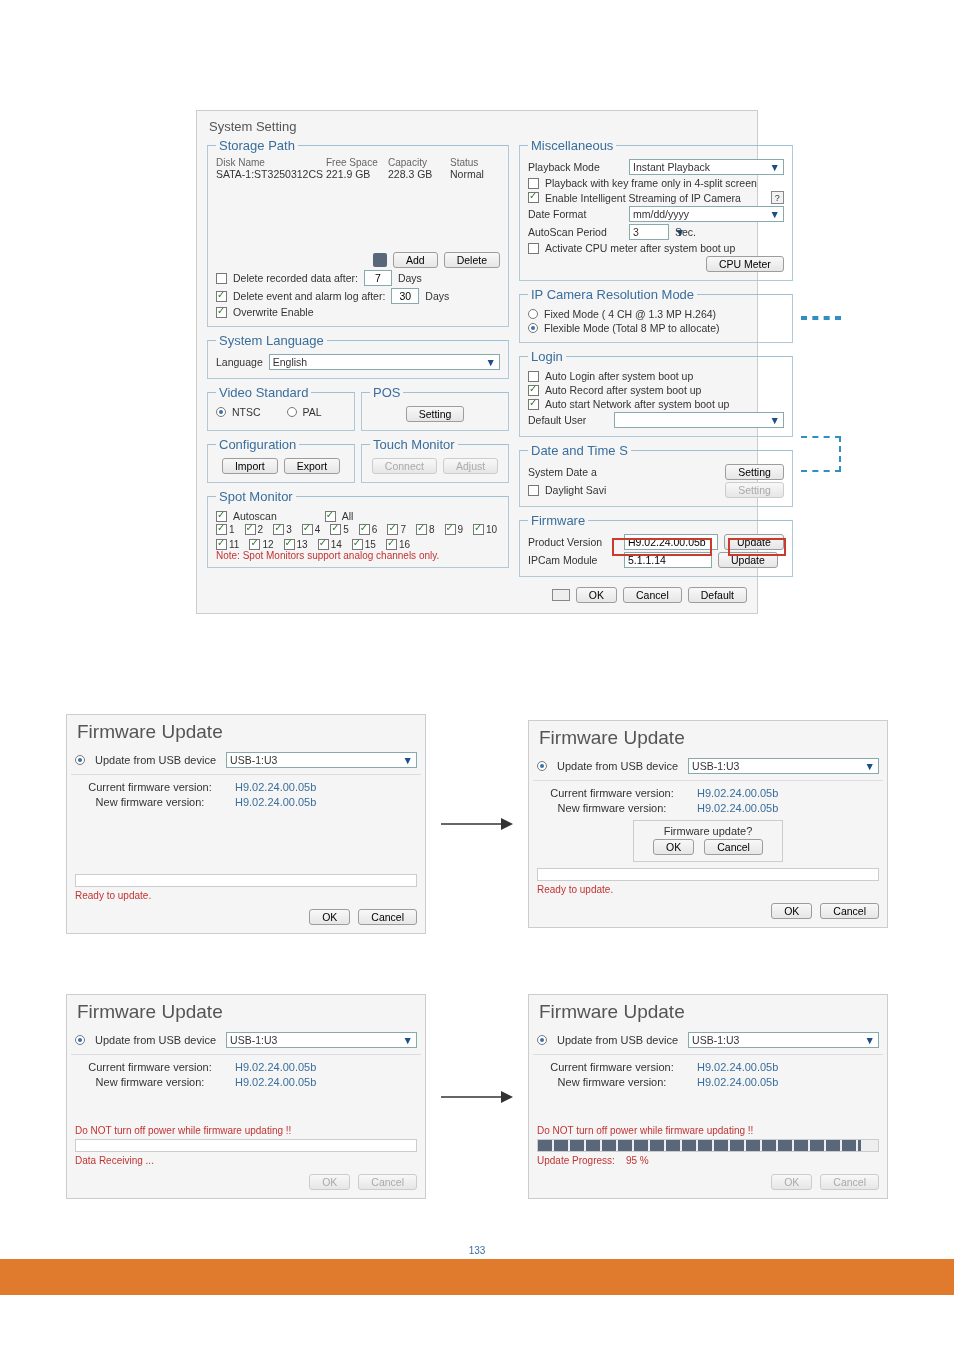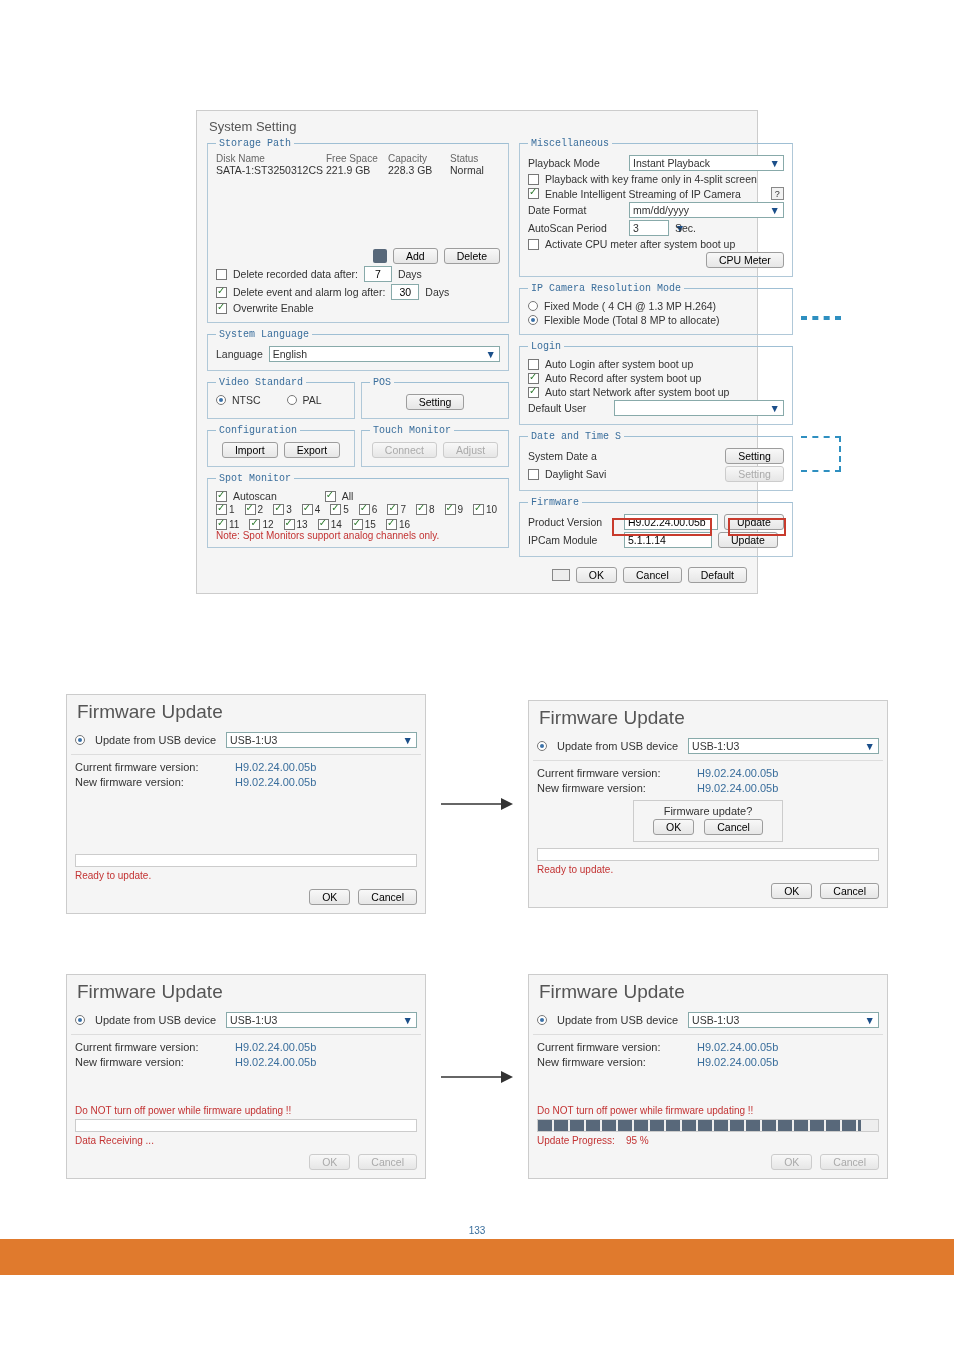--- a/index.html
+++ b/index.html
@@ -3,21 +3,21 @@
 <meta charset="utf-8">
 <style>
   * { box-sizing: border-box; margin: 0; padding: 0; }
   body { font-family: Arial, sans-serif; font-size: 11px; background: #fff; color: #333; width: 954px; }
   .sys-setting { margin: 110px 196px 0 196px; border: 1px solid #ccc; background: #f5f5f5; padding: 6px 10px 8px 10px; position: relative; }
   .sys-title { font-size: 13px; color: #555; padding: 2px 0 4px 2px; }
   .cols { display: flex; gap: 10px; }
   .col-left { flex: 1; }
   .col-right { flex: 1; }
   fieldset { border: 1px solid #b0c8d8; border-top-color: #9fbfd4; padding: 4px 8px 6px 8px; margin-bottom: 6px; position: relative; }
-  legend { color: #3a6e9c; font-size: 10px; padding: 0 3px; font-family: Liberation Mono, monospace; }
+  legend { color: #3a6e9c; font-size: 13px; padding: 0 3px; }
   .row { display: flex; align-items: center; gap: 6px; margin: 2px 0; font-size: 10.5px; }
   .lbl { color: #333; }
   .btn { background: linear-gradient(#f8f8f8,#e6e6e6); border: 1px solid #9d9d9d; border-radius: 3px; padding: 1px 12px; font-size: 10.5px; cursor: pointer; }
   .btn-disabled { color: #aaa; border-color: #ccc; }
   input[type=text], .select { border: 1px solid #8aa; background: #fff; font-size: 10.5px; padding: 1px 3px; }
   .select { display:inline-flex; align-items:center; justify-content:space-between; min-width:100px;gap:36px; }
   .select .tri { color:#1b4f8a; }
   .mini-input { width: 28px; text-align:center; }
   .note-red { color: #c33333; font-size: 10px; }
   .disk-header { display:flex; color:#666; font-size:10px; gap:0; }
@@ -29,21 +29,21 @@
   .disk-c-stat { width:50px; }
   .spot-grid { display:flex; flex-wrap:wrap; gap:4px 10px; margin-top:2px;}
   .spot-grid label { display:flex; align-items:center; gap:2px; font-size:10px;}
   .chip-icon { width:14px; height:14px; background:#58687a; display:inline-block; border-radius:2px;}
 
   
   .panels-area { margin: 100px 66px 40px 66px; }
   .panels-row { display:flex; align-items:center; justify-content:space-between; margin-bottom:60px; }
   .fw-panel { width:360px; border:1px solid #ccc; background:#f5f5f5; padding:4px 8px 8px 8px; position:relative; }
   .fw-title { font-size:19px; color:#555; padding:2px 0 6px 2px; border-bottom:0; }
-  .fw-line { display:flex; align-items:center; gap:10px; font-size:11px; margin:3px 0;}
+  .fw-line { display:flex; align-items:center; gap:10px; font-size:11px; margin:3px 0;text-align:center;}
   .fw-val { color:#3a6e9c; }
   .fw-sep { border-top:1px solid #ddd; margin:6px -4px; }
   .fw-footer { display:flex; justify-content:flex-end; gap:8px; margin-top:8px;}
   .arrow { width:80px; display:flex; align-items:center; justify-content:center;}
   .arrow svg { width:72px; height:16px;}
   .progress-bar { height:13px; width:100%; background:#eee; border:1px solid #ccc; margin:3px 0 3px 0; position:relative;}
   .progress-fill { height:100%; background:repeating-linear-gradient(90deg,#58687a 0 14px,#eee 14px 16px); }
   .page-footer { height:36px; background:#e07a2d; margin-top:20px; width:100%; position:relative;}
   .page-footer-num { position:absolute; left:50%; transform:translateX(-50%); top:-14px; font-size:10px; color:#3a6e9c;}
   .confirm-box { background:#f5f5f5; border:1px solid #ccc; padding:4px 8px; width:150px; margin:6px auto 6px auto;}

